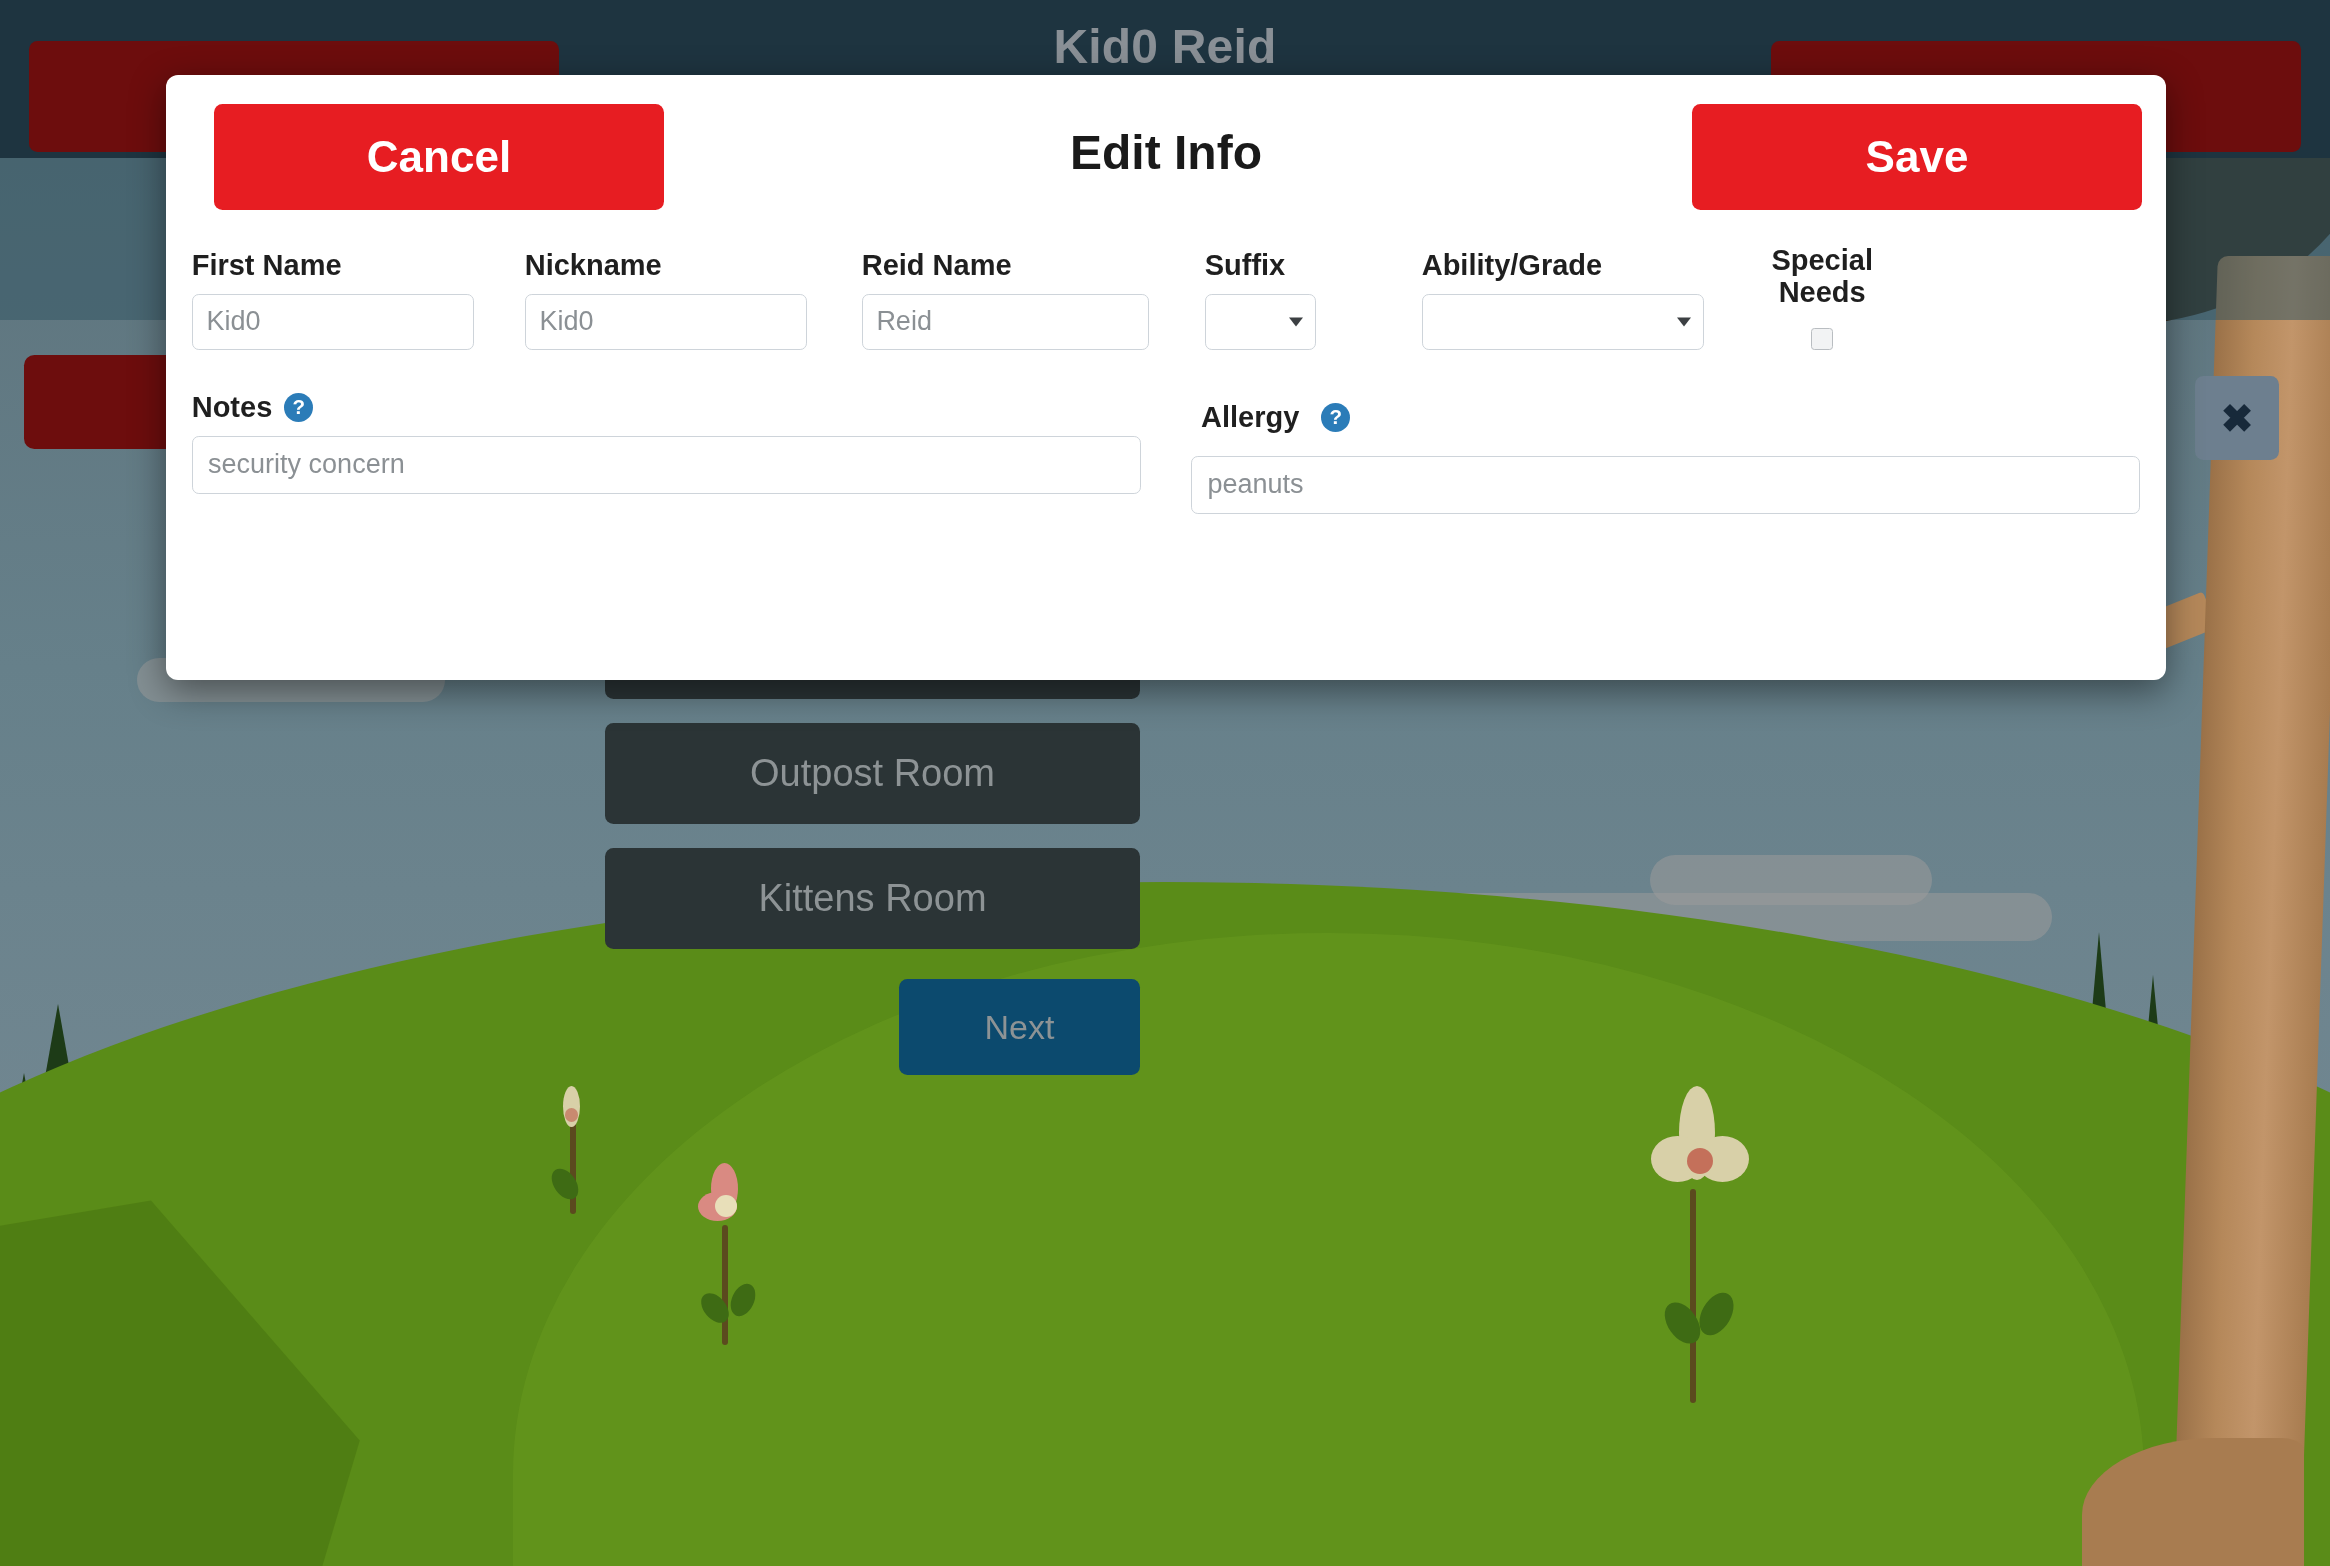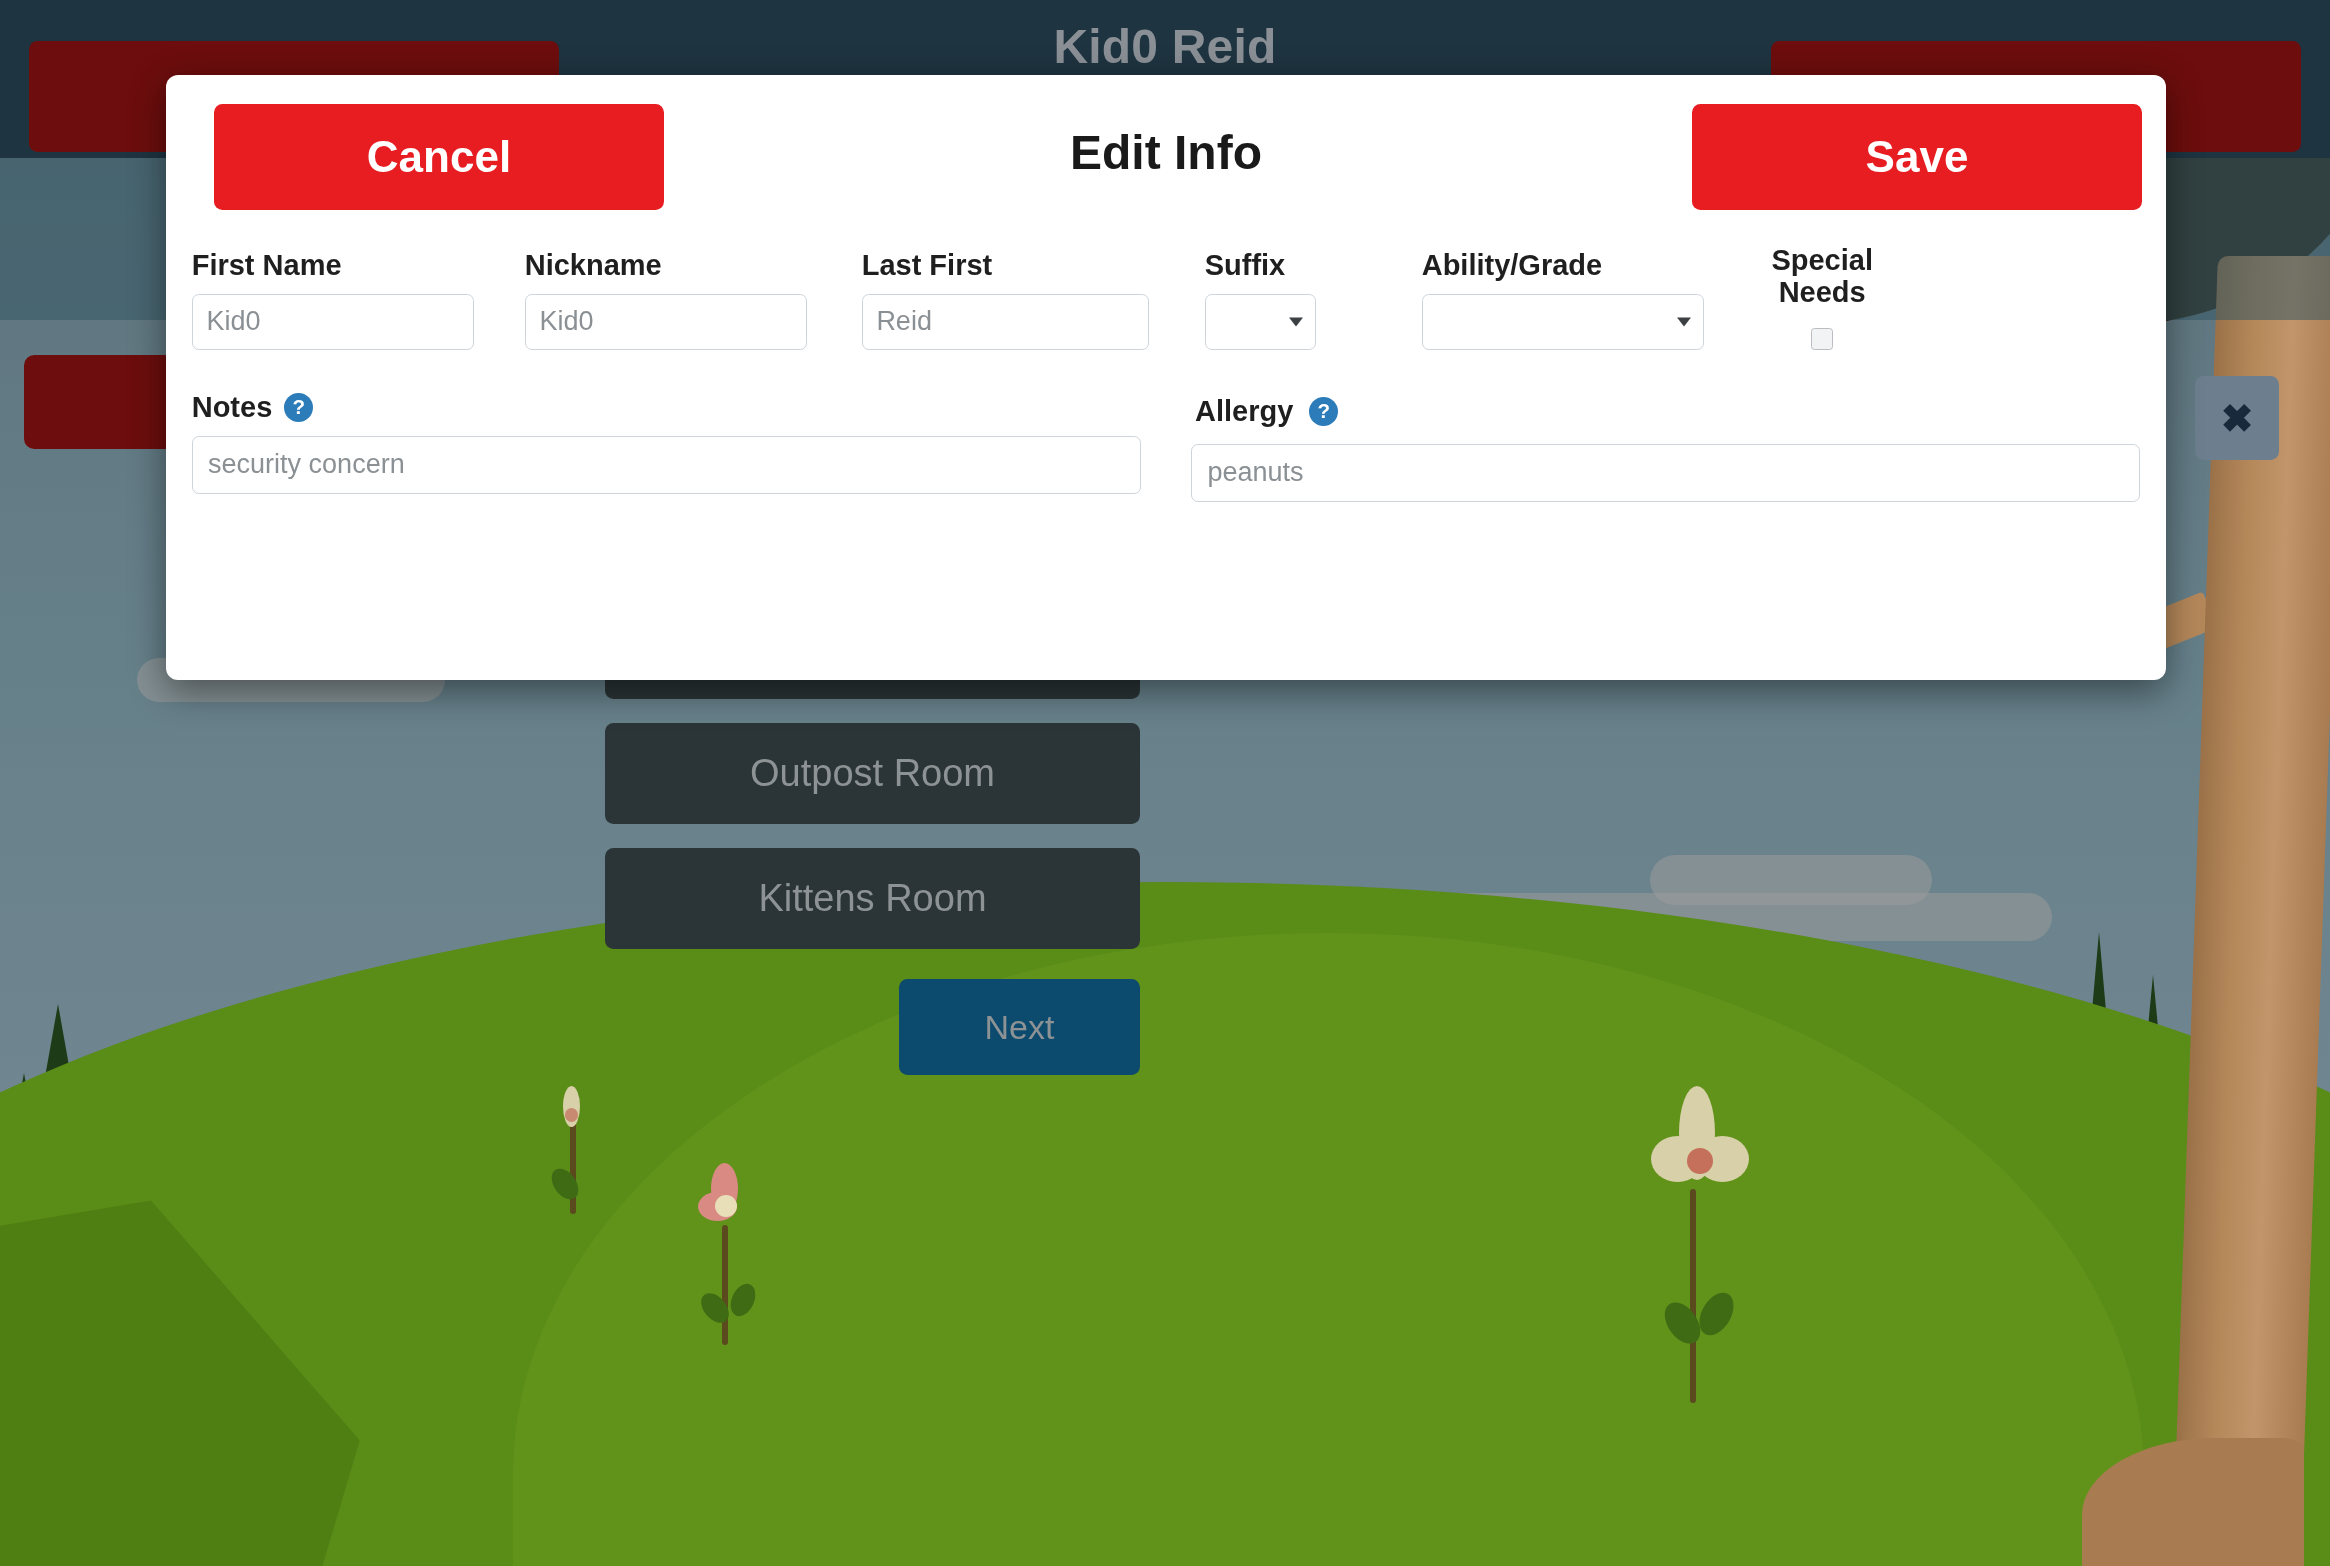--- a/index.html
+++ b/index.html
@@ -565,21 +565,21 @@
     </div>
     <div class="gap-a"></div>
 
     <div class="fld">
       <div class="fld-label">Nickname</div>
       <input class="inp w-nick" type="text" placeholder="Kid0" style="">
     </div>
     <div class="gap-b"></div>
 
     <div class="fld">
-      <div class="fld-label">Last First</div>
+      <div class="fld-label">Reid Name</div>
       <input class="inp w-last" type="text" placeholder="Reid" style="">
     </div>
     <div class="gap-c"></div>
 
     <div class="fld">
       <div class="fld-label">Suffix</div>
       <div class="sel-wrap w-suffix">
         <select class="sel"><option></option></select>
         <span class="sel-caret"></span>
       </div>
@@ -609,21 +609,21 @@
     <div class="fld-wide">
       <div class="lbl-row">
         <span class="fld-label" style="margin:0;">Notes</span>
         <span class="help-icon">?</span>
       </div>
       <input class="inp-wide" type="text" placeholder="security concern" style="">
     </div>
 
     <div class="fld-wide">
       <div class="lbl-row">
-        <span class="fld-label" style="margin:4px;">Allergy</span>
+        <span class="fld-label" style="margin:10px;">Allergy</span>
         <span class="help-icon">?</span>
       </div>
       <input class="inp-wide" type="text" placeholder="peanuts" style="">
     </div>
 
   </div>
 
 </div>
 
 

